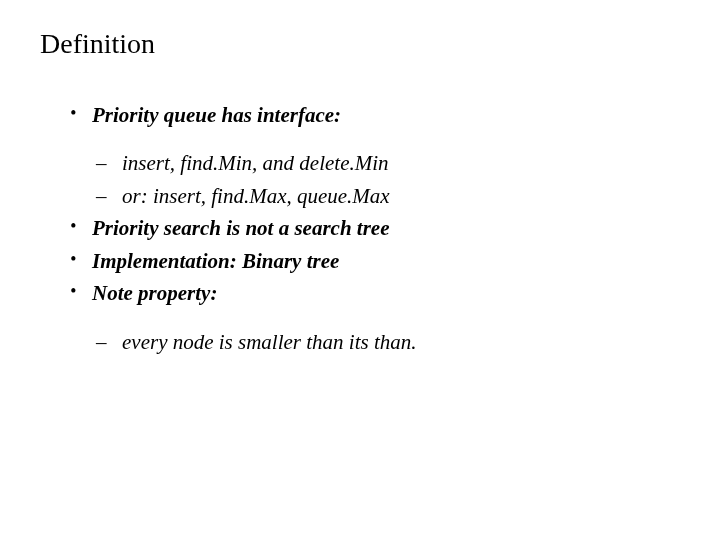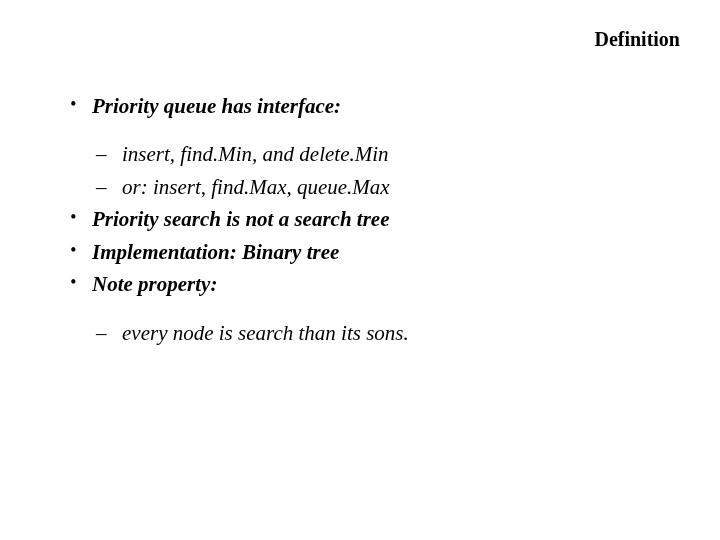--- a/index.html
+++ b/index.html
@@ -9,23 +9,23 @@
     }
     body {
       width: 720px;
       height: 540px;
       background: #ffffff;
       font-family: "Times New Roman", Times, serif;
       color: #000000;
       padding: 28px 40px 40px 40px;
     }
     .title {
-      text-align: right;
-      font-size: 20px;
-      font-weight: bold;
+      text-align: left;
+      font-size: 28px;
+      font-weight: normal;
       margin-bottom: 40px;
     }
     .content {
       padding-left: 30px;
       padding-right: 20px;
       font-style: italic;
     }
     ul.level1 {
       list-style: none;
       font-size: 21px;
@@ -79,17 +79,17 @@
     </li>
     <li>
       <span class="bold">Priority search is not a search tree</span>
     </li>
     <li>
       <span class="bold">Implementation: Binary tree</span>
     </li>
     <li>
       <span class="bold">Note property:</span>
       <ul class="level2">
-        <li>every node is search than its sons.</li>
+        <li>every node is smaller than its than.</li>
       </ul>
     </li>
   </ul>
 </div>
 
 </body></html>

